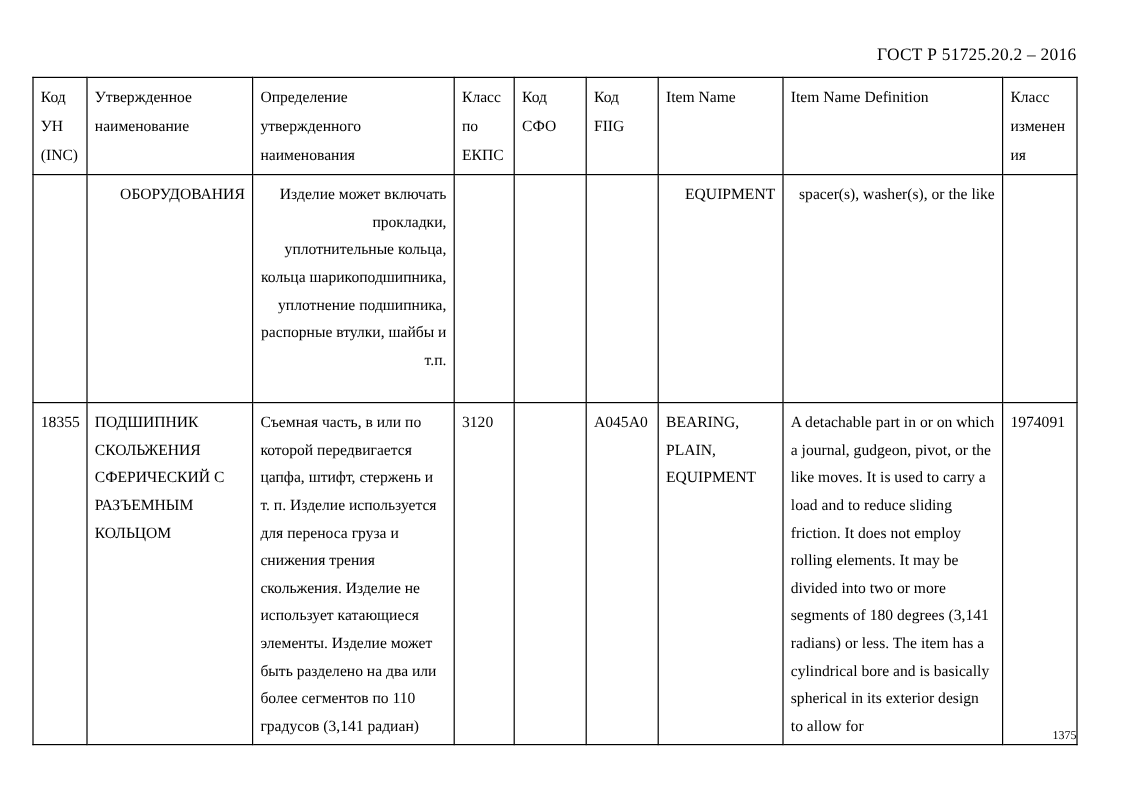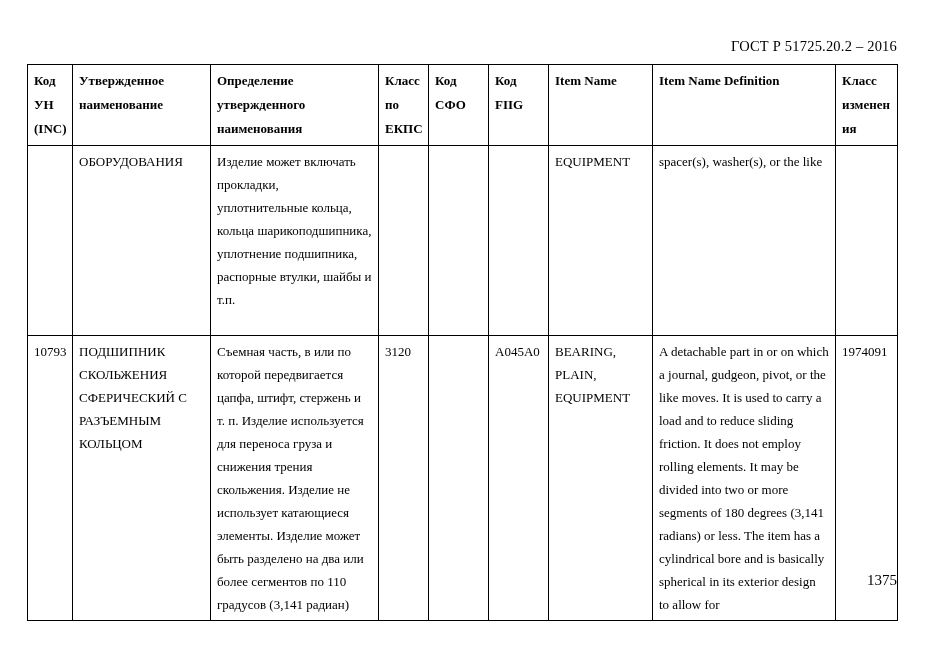--- a/index.html
+++ b/index.html
@@ -33,44 +33,44 @@
   table.gost td {
     border: 1.5px solid #000;
     vertical-align: top;
     padding: 4px 6px 4px 6px;
     font-size: 13px;
     text-align: left;
     white-space: pre-line;
     overflow: hidden;
   }
   table.gost th {
-    font-weight: bold;
+    font-weight: normal;
     line-height: 24px;
     height: 70px;
   }
   table.gost td {
     font-weight: normal;
     line-height: 23px;
   }
-  tr.row-cont td { height: 190px; }
+  tr.row-cont td { height: 190px; text-align: right; }
   tr.row-main td { height: 276px; }
   col.c-code    { width: 45px; }
   col.c-name    { width: 138px; }
   col.c-def     { width: 168px; }
   col.c-ekps    { width: 50px; }
   col.c-sfo     { width: 60px; }
   col.c-fiig    { width: 60px; }
   col.c-item    { width: 104px; }
   col.c-itemdef { width: 183px; }
   col.c-date    { width: 62px; }
   .page-number {
     position: absolute;
-    top: 572px;
+    top: 608px;
     right: 38px;
-    font-size: 15px;
+    font-size: 10px;
     margin-left: 14px;
   }
 </style>
 </head>
 <body>
 
 <div class="doc-header">ГОСТ Р 51725.20.2 – 2016</div>
 
 <table class="gost">
   <colgroup>
@@ -114,21 +114,21 @@
       <td>ОБОРУДОВАНИЯ</td>
       <td>Изделие может включать прокладки, уплотнительные кольца, кольца шарикоподшипника, уплотнение подшипника, распорные втулки, шайбы и т.п.</td>
       <td></td>
       <td></td>
       <td></td>
       <td>EQUIPMENT</td>
       <td>spacer(s), washer(s), or the like</td>
       <td></td>
     </tr>
     <tr class="row-main">
-      <td>10793</td>
+      <td>18355</td>
       <td>ПОДШИПНИК СКОЛЬЖЕНИЯ СФЕРИЧЕСКИЙ С РАЗЪЕМНЫМ КОЛЬЦОМ</td>
       <td>Съемная часть, в или по которой передвигается цапфа, штифт, стержень и т. п. Изделие используется для переноса груза и снижения трения скольжения. Изделие не использует катающиеся элементы. Изделие может быть разделено на два или более сегментов по 110 градусов (3,141 радиан)</td>
       <td>3120</td>
       <td></td>
       <td>A045A0</td>
       <td>BEARING,
 PLAIN,
 EQUIPMENT</td>
       <td>A detachable part in or on which a journal, gudgeon, pivot, or the like moves. It is used to carry a load and to reduce sliding friction. It does not employ rolling elements. It may be divided into two or more segments of 180 degrees (3,141 radians) or less. The item has a cylindrical bore and is basically spherical in its exterior design to allow for</td>
       <td>1974091</td>

